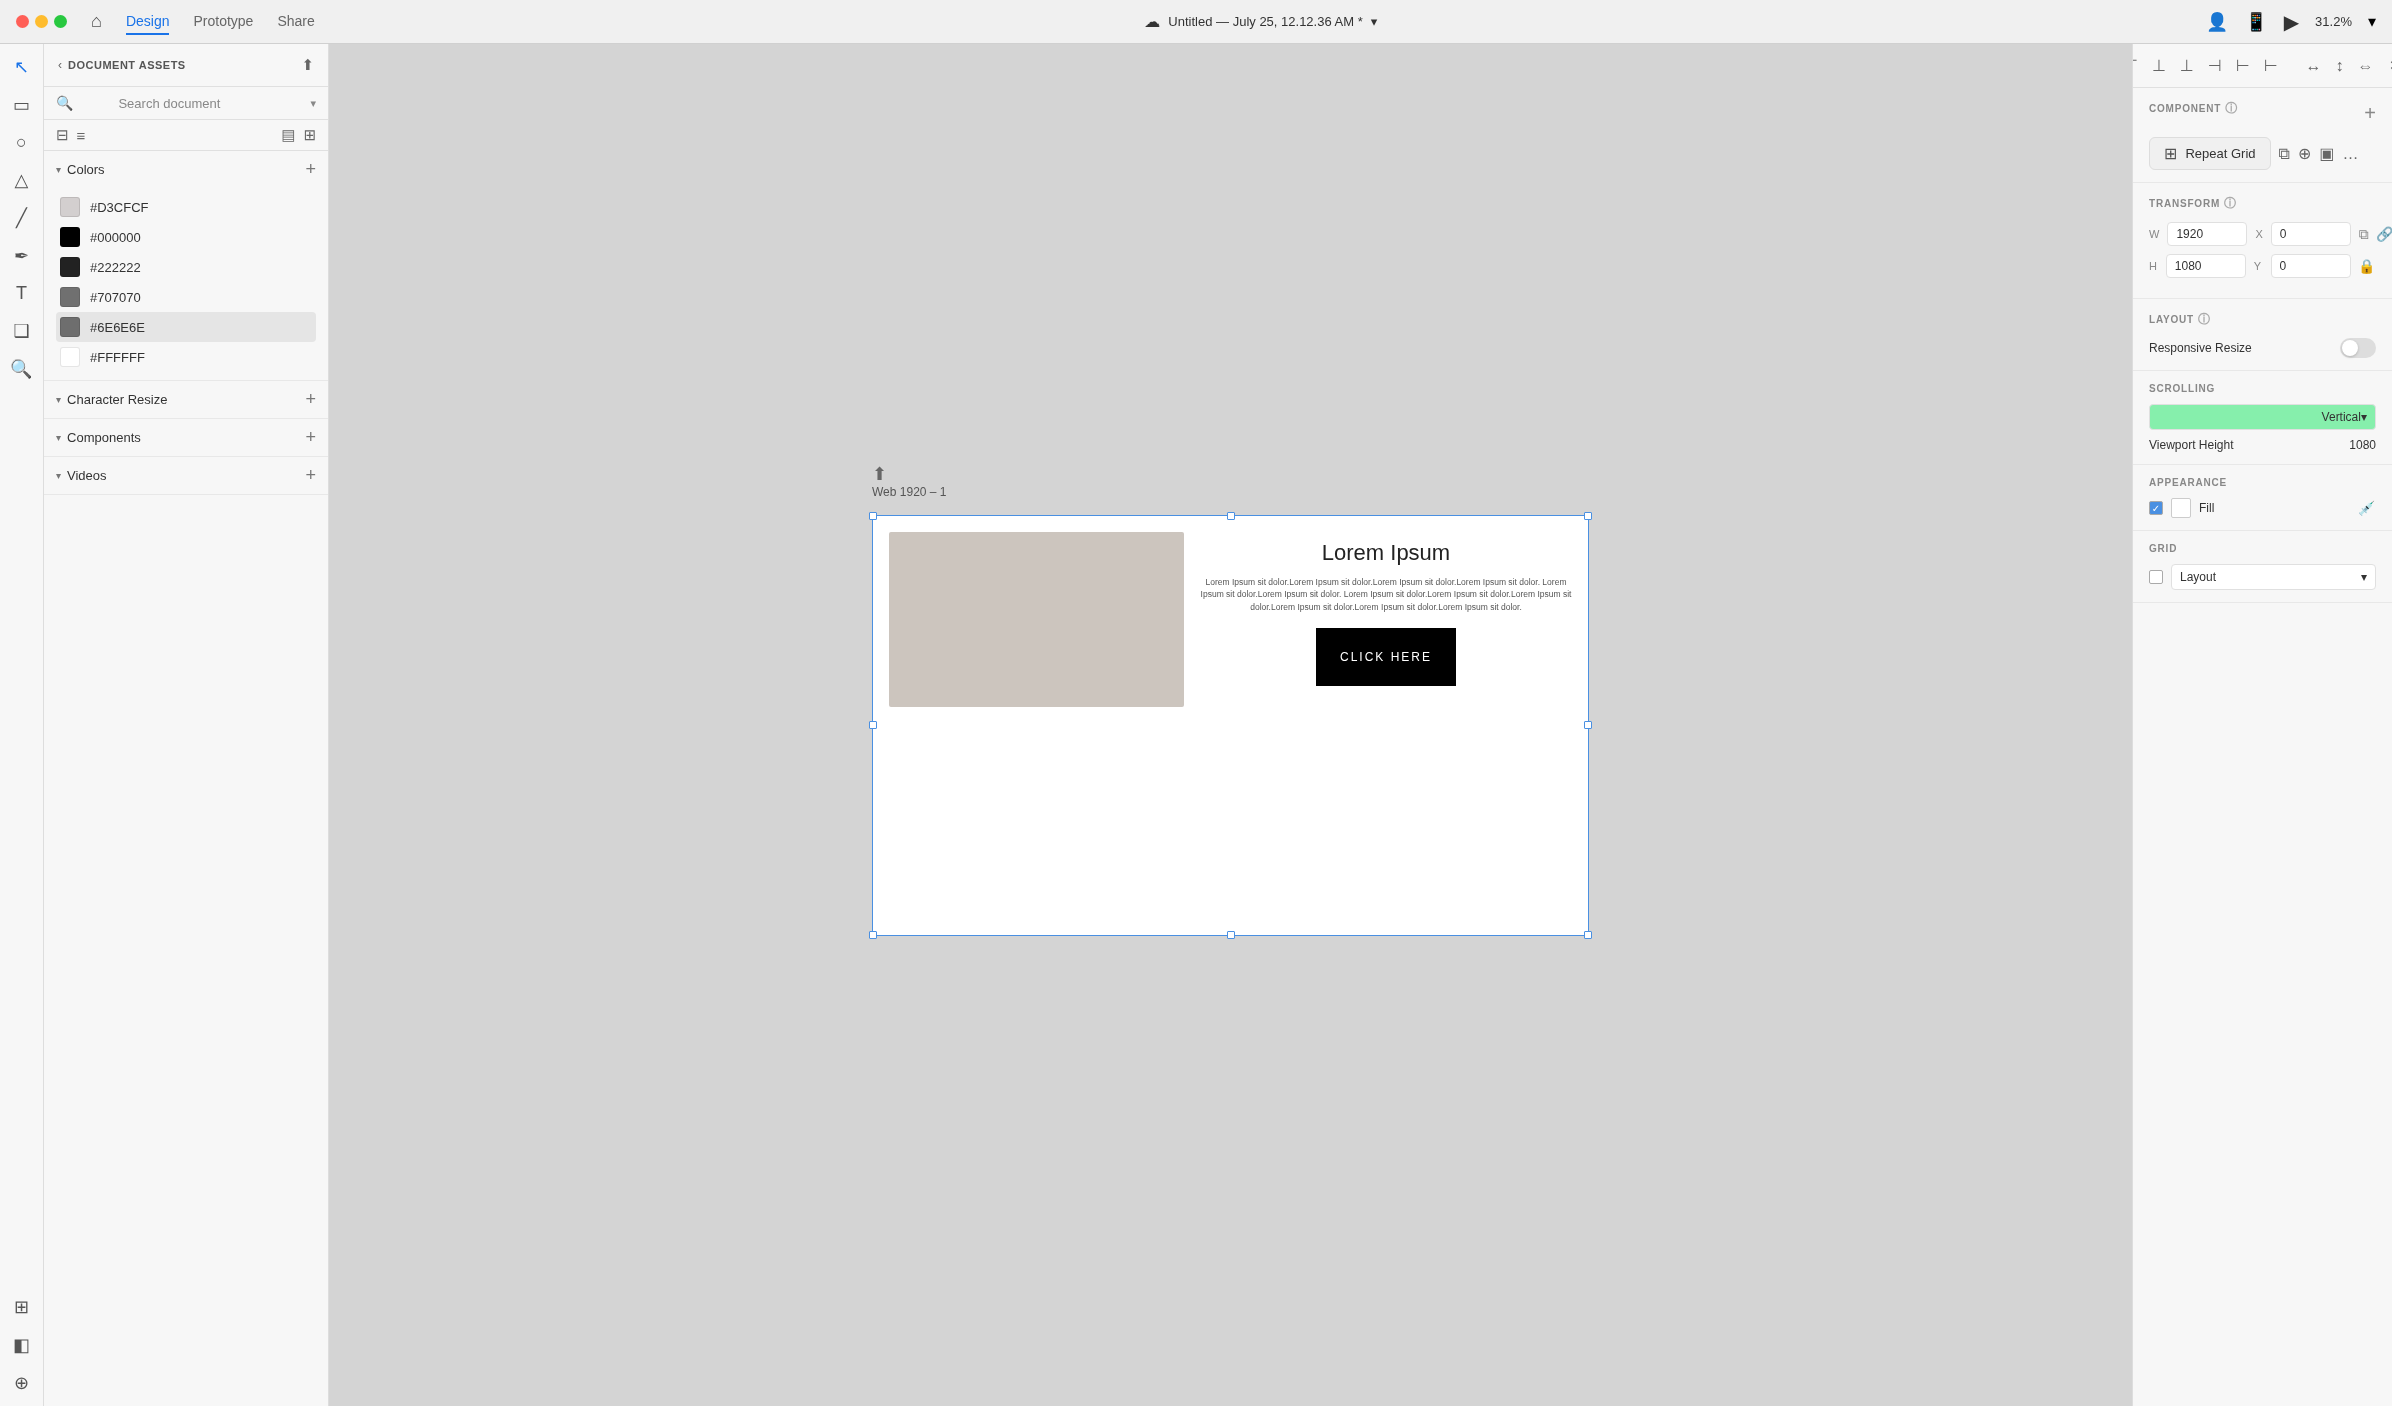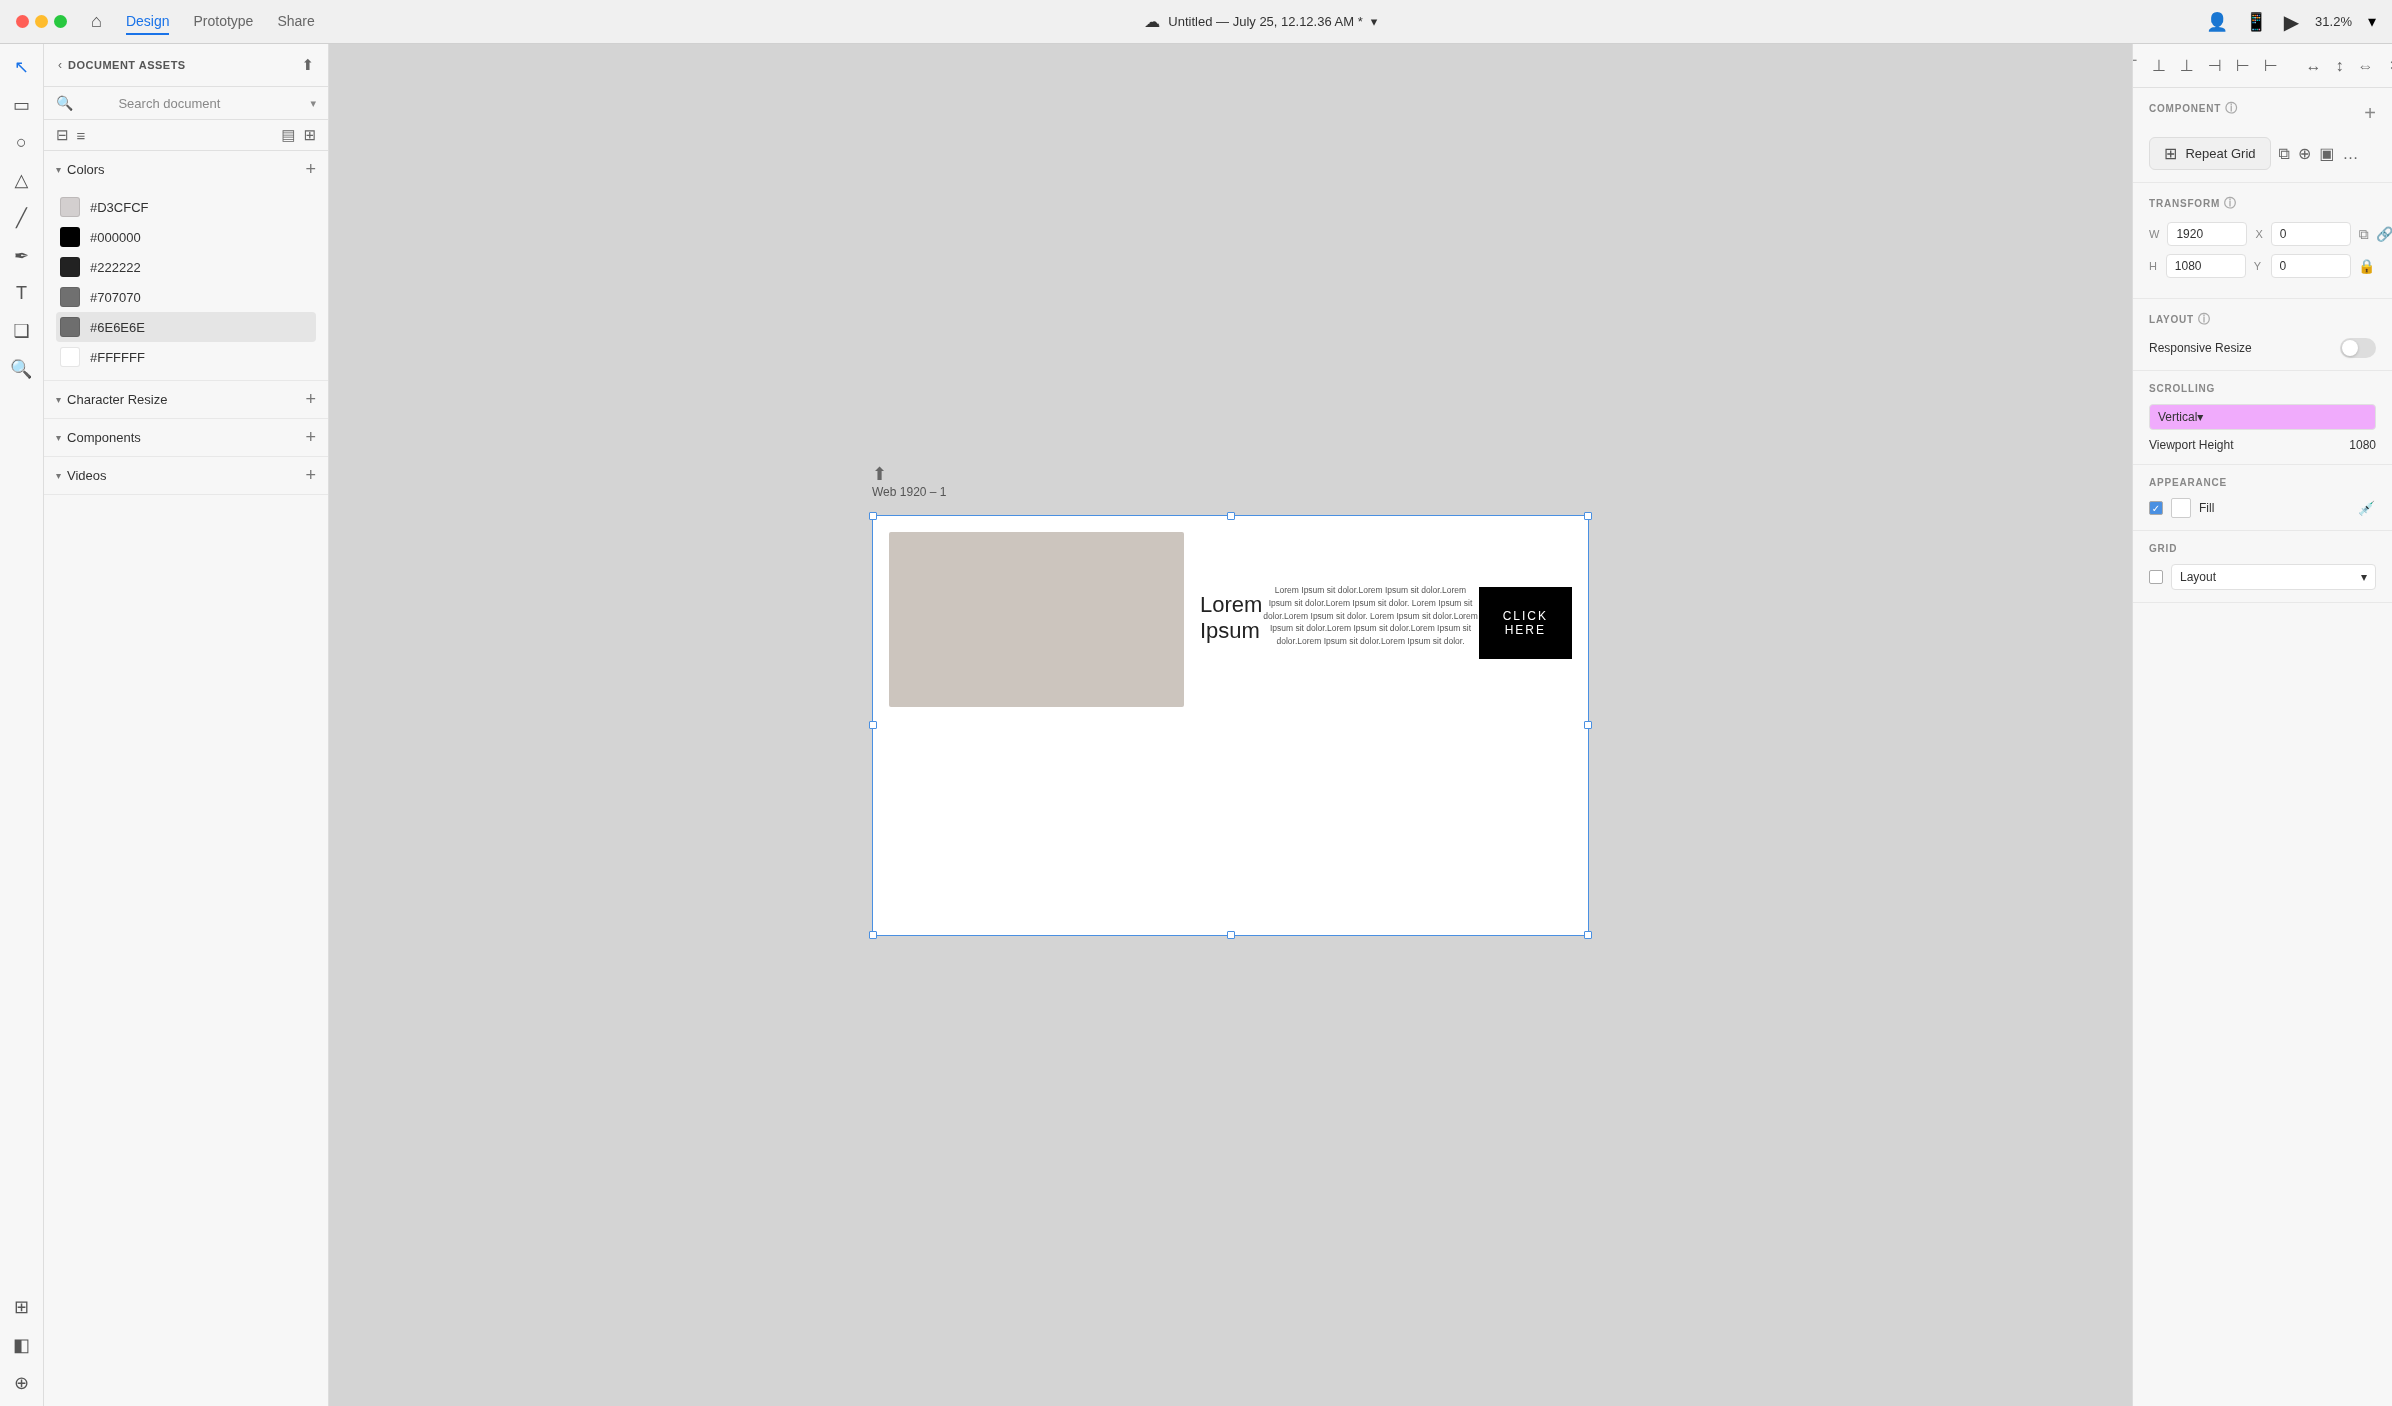--- a/index.html
+++ b/index.html
@@ -65,21 +65,21 @@
     .handle-bl { bottom: -4px; left: -4px; }
     .handle-bc { bottom: -4px; left: calc(50% - 4px); }
     .handle-br { bottom: -4px; right: -4px; }
 
     
     .ab-header { background: #707070; height: 105px; display: flex; align-items: flex-start; justify-content: space-between; padding: 14px 18px; }
     .ab-logo { color: white; font-size: 16px; font-weight: 600; letter-spacing: 2px; }
     .ab-menu { color: white; font-size: 20px; }
     .ab-body { display: flex; padding: 16px; gap: 16px; background: white; }
     .ab-image { width: 295px; height: 175px; background: #ccc5be; flex-shrink: 0; border-radius: 2px; }
-    .ab-content { flex: 1; display: flex; flex-direction: row; align-items: center; justify-content: flex-start; padding-top: 8px; }
+    .ab-content { flex: 1; display: flex; flex-direction: column; align-items: center; justify-content: flex-start; padding-top: 8px; }
     .ab-title { font-size: 22px; color: #222; font-weight: 300; margin-bottom: 10px; }
     .ab-text { font-size: 8.5px; color: #555; text-align: center; line-height: 1.5; margin-bottom: 14px; }
     .ab-button { background: #000; color: white; font-size: 12px; letter-spacing: 2px; padding: 22px 24px; border: none; cursor: pointer; }
 
     
     .right-sidebar { width: 260px; background: #f7f7f7; border-left: 1px solid #ddd; display: flex; flex-direction: column; flex-shrink: 0; overflow-y: auto; }
     .right-top-icons { display: flex; align-items: center; justify-content: center; padding: 8px 12px; gap: 6px; border-bottom: 1px solid #e0e0e0; }
     .right-top-icon { font-size: 16px; color: #666; cursor: pointer; padding: 4px; }
     .right-section { padding: 12px 16px; border-bottom: 1px solid #e8e8e8; }
     .right-section-title { font-size: 10px; font-weight: 600; color: #888; letter-spacing: 0.8px; margin-bottom: 10px; display: flex; align-items: center; gap: 4px; }
@@ -88,21 +88,21 @@
     .repeat-grid-icon { font-size: 16px; color: #555; }
     .transform-row { display: flex; align-items: center; gap: 8px; margin-bottom: 8px; }
     .transform-label { font-size: 11px; color: #888; width: 12px; }
     .transform-input { border: 1px solid #e0e0e0; border-radius: 4px; padding: 4px 8px; font-size: 12px; color: #333; width: 80px; background: white; }
     .transform-lock { font-size: 14px; color: #888; cursor: pointer; }
     .layout-row { display: flex; align-items: center; justify-content: space-between; }
     .layout-label { font-size: 12px; color: #333; }
     .toggle { width: 36px; height: 20px; background: #ddd; border-radius: 10px; position: relative; cursor: pointer; }
     .toggle.off { background: #ddd; }
     .toggle-knob { width: 16px; height: 16px; background: white; border-radius: 50%; position: absolute; top: 2px; left: 2px; box-shadow: 0 1px 3px rgba(0,0,0,0.2); }
-    .select-input { border: 1px solid #e0e0e0; border-radius: 4px; padding: 5px 8px; font-size: 12px; color: #333; background: #f0abfc; width: 100%; display: flex; align-items: center; justify-content: flex-start; cursor: pointer; }
+    .select-input { border: 1px solid #e0e0e0; border-radius: 4px; padding: 5px 8px; font-size: 12px; color: #333; background: #86efac; width: 100%; display: flex; align-items: center; justify-content: flex-end; cursor: pointer; }
     .viewport-row { display: flex; align-items: center; justify-content: space-between; margin-top: 8px; }
     .viewport-label { font-size: 12px; color: #333; }
     .viewport-value { font-size: 12px; color: #333; font-weight: 500; }
     .appearance-row { display: flex; align-items: center; gap: 8px; }
     .appearance-check { width: 14px; height: 14px; border: 1px solid #aaa; background: #4a90e2; border-radius: 2px; display: flex; align-items: center; justify-content: center; }
     .appearance-check-mark { color: white; font-size: 10px; }
     .fill-swatch { width: 20px; height: 20px; background: white; border: 1px solid #ccc; border-radius: 2px; }
     .fill-label { font-size: 12px; color: #333; flex: 1; }
     .fill-eyedropper { font-size: 14px; color: #888; cursor: pointer; }
     .grid-row { display: flex; align-items: center; gap: 8px; }

